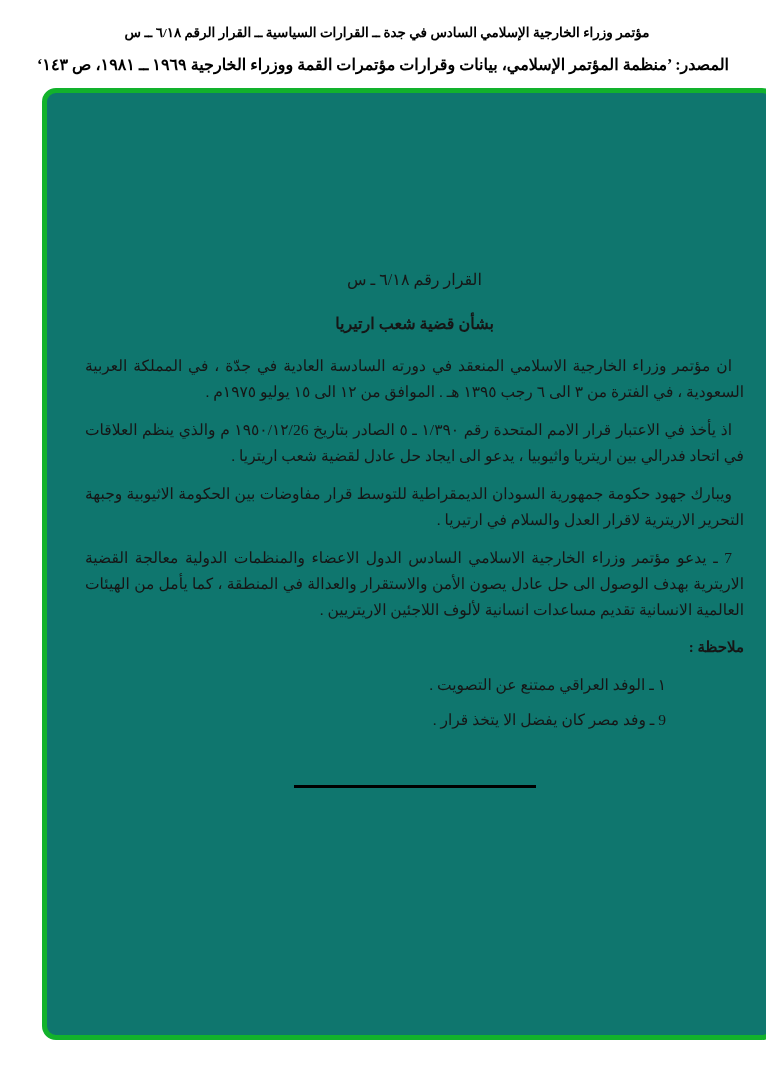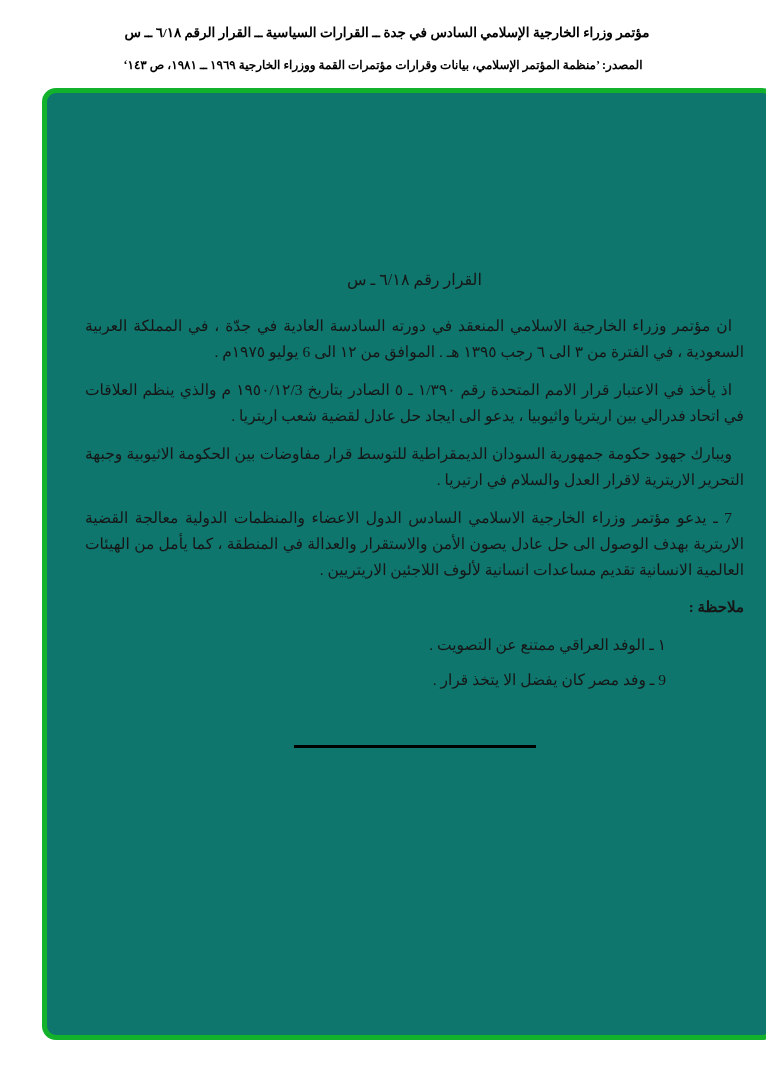--- a/index.html
+++ b/index.html
@@ -13,21 +13,21 @@
     color:var(--ink);
   }
   .page{position:relative;width:766px;height:1084px;overflow:hidden;background:#fff;}
 
   
   .hdr{
     position:absolute;top:24px;left:0;right:0;
     direction:rtl;text-align:center;font-weight:bold;color:#000;
   }
   .hdr-line1{font-size:13.5px;line-height:18px;margin:0 0 6px 8px;}
-  .hdr-line2{font-size:12px;line-height:14px;margin:16px;}
+  .hdr-line2{font-size:16px;line-height:14px;margin:16px;}
 
   
   .frame{
     position:absolute;left:42px;top:88px;width:734px;height:952px;
     box-sizing:border-box;border:5px solid var(--green);border-radius:14px;
     background:#0f766e;
   }
 
   
   .doc{
@@ -67,24 +67,25 @@
   <header class="hdr">
     <div class="hdr-line1">مؤتمر وزراء الخارجية الإسلامي السادس في جدة ــ القرارات السياسية ــ القرار الرقم ٦/١٨ ــ س</div>
     <div class="hdr-line2">المصدر: ’منظمة المؤتمر الإسلامي، بيانات وقرارات مؤتمرات القمة ووزراء الخارجية ١٩٦٩ ــ ١٩٨١، ص ١٤٣‘</div>
   </header>
 
   <section class="frame">
     <div class="doc">
 
       <h1 class="doc-title">القرار رقم ٦/١٨ ـ س</h1>
 
+      <h2 class="doc-subtitle">بشأن قضية شعب ارتيريا</h2>
 
-      <p class="para">ان مؤتمر وزراء الخارجية الاسلامي المنعقد في دورته السادسة العادية في جدّة ، في المملكة العربية السعودية ، في الفترة من ٣ الى ٦ رجب ١٣٩٥ هـ . الموافق من ١٢ الى 6 يوليو ١٩٧٥م .</p>
+      <p class="para">ان مؤتمر وزراء الخارجية الاسلامي المنعقد في دورته السادسة العادية في جدّة ، في المملكة العربية السعودية ، في الفترة من ٣ الى ٦ رجب ١٣٩٥ هـ . الموافق من ١٢ الى ١٥ يوليو ١٩٧٥م .</p>
 
-      <p class="para">اذ يأخذ في الاعتبار قرار الامم المتحدة رقم ١/٣٩٠ ـ ٥ الصادر بتاريخ ١٩٥٠/١٢/3 م والذي ينظم العلاقات في اتحاد فدرالي بين اريتريا واثيوبيا ، يدعو الى ايجاد حل عادل لقضية شعب اريتريا .</p>
+      <p class="para">اذ يأخذ في الاعتبار قرار الامم المتحدة رقم ١/٣٩٠ ـ ٥ الصادر بتاريخ ١٩٥٠/١٢/26 م والذي ينظم العلاقات في اتحاد فدرالي بين اريتريا واثيوبيا ، يدعو الى ايجاد حل عادل لقضية شعب اريتريا .</p>
 
       <p class="para">ويبارك جهود حكومة جمهورية السودان الديمقراطية للتوسط قرار مفاوضات بين الحكومة الاثيوبية وجبهة التحرير الاريترية لاقرار العدل والسلام في ارتيريا .</p>
 
       <p class="para">7 ـ يدعو مؤتمر وزراء الخارجية الاسلامي السادس الدول الاعضاء والمنظمات الدولية معالجة القضية الاريترية بهدف الوصول الى حل عادل يصون الأمن والاستقرار والعدالة في المنطقة ، كما يأمل من الهيئات العالمية الانسانية تقديم مساعدات انسانية لألوف اللاجئين الاريتريين .</p>
 
       <div class="note-label">ملاحظة :</div>
 
       <div>
         <div class="note">١ ـ الوفد العراقي ممتنع عن التصويت .</div>
         <div class="note">9 ـ وفد مصر كان يفضل الا يتخذ قرار .</div>

